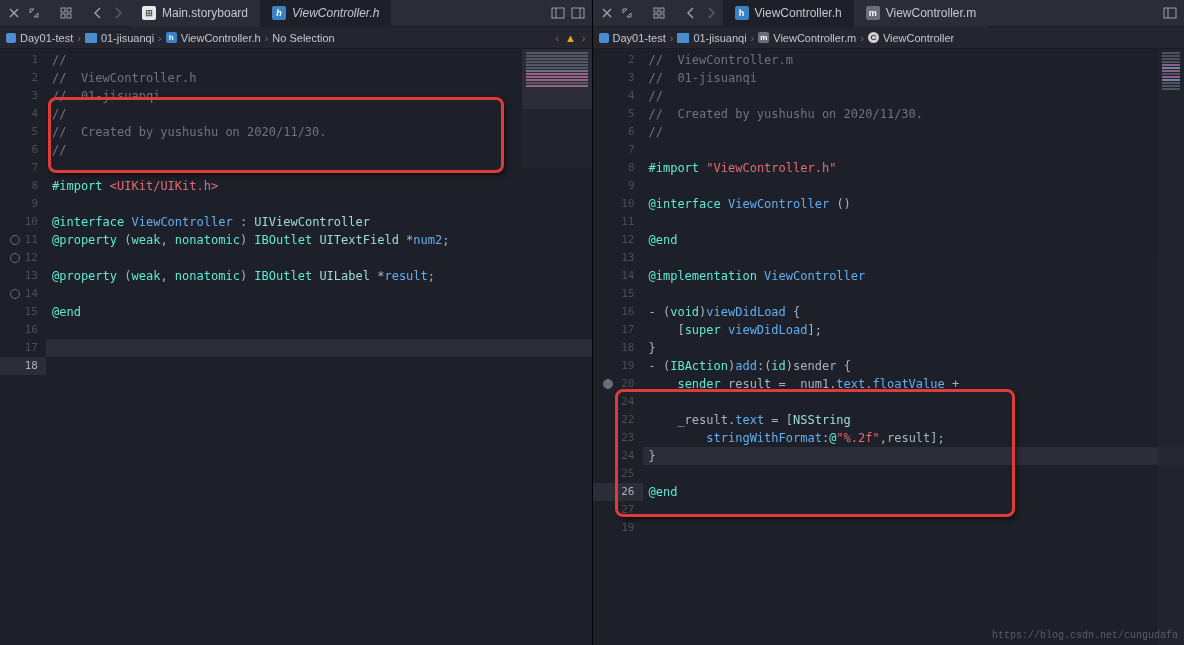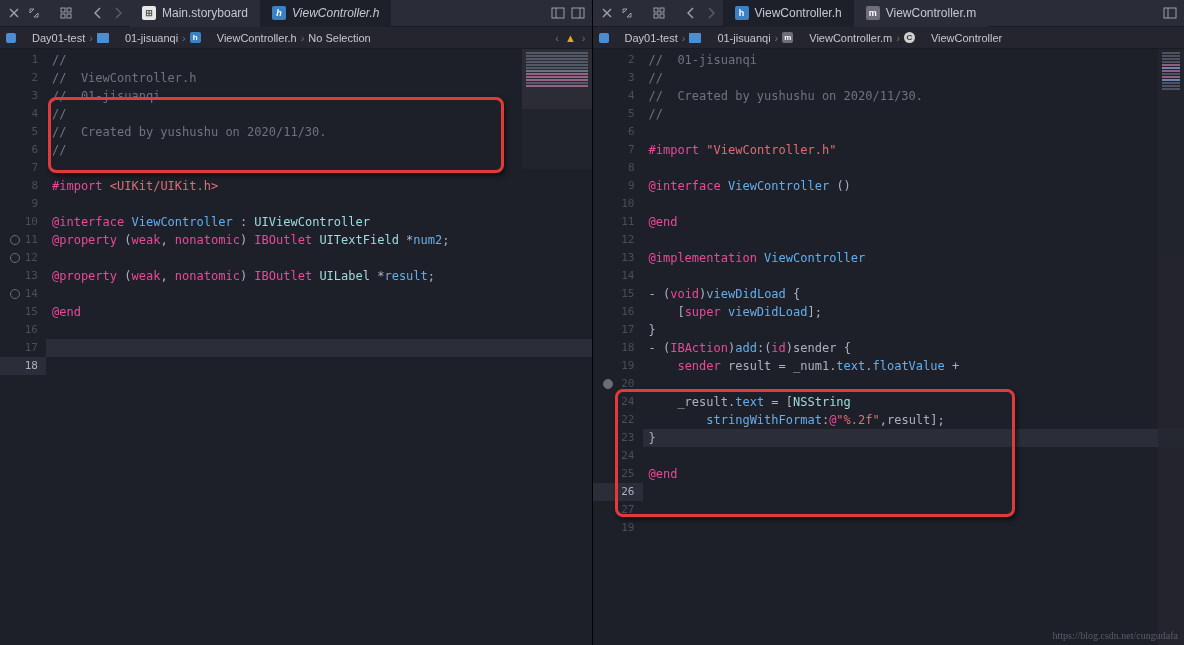--- a/index.html
+++ b/index.html
@@ -16,53 +16,53 @@
   .tab { height: 27px; display: flex; align-items: center; gap: 6px; padding: 0 12px; color: #c5c8d0; font-family: -apple-system, sans-serif; font-size: 12px; }
   .tab.inactive { background: #2a2c37; }
   .tab.active { background: #1e2029; font-style: italic; font-weight: 500; }
   .ficon { width: 14px; height: 14px; border-radius: 2px; display:flex; align-items:center; justify-content:center; font-size:9px; font-weight:bold; }
   .ficon.sb { background:#e8e8e8; color:#555; }
   .ficon.h  { background:#3b82c4; color:#fff; }
   .ficon.m  { background:#6e6e7a; color:#fff; }
   .ficon.c  { background:#d0d0d0; color:#333; border-radius:50%; }
 
   .crumbbar { height: 22px; background: #24252f; display: flex; align-items: center; padding: 0 6px; gap: 2px; font-family: -apple-system, sans-serif; font-size: 11px; color: #c5c8d0; border-bottom: 1px solid #1a1b22; }
-  .crumb { display:flex; align-items:center; gap:16px; }
+  .crumb { display:flex; align-items:center; gap:4px; }
   .chev { color:#6a6d78; margin:0 2px; }
   .crumb-right { margin-left:auto; display:flex; align-items:center; gap:6px; }
   .warn { color:#e5a91a; }
 
   .editor-wrap { flex:1; display:flex; position:relative; background:#1e2029; }
   .gutter { width: 46px; background:#1e2029; text-align: right; padding-top: 2px; }
   .ln { height: 18px; line-height:18px; color:#4b4d57; font-size:11px; padding-right:8px; position:relative; }
   .ln.cur { color:#abb2bf; background:#2b2d38; }
   .dot { position:absolute; left:10px; top:4px; width:10px; height:10px; border:1.5px solid #6a6d78; border-radius:50%; }
   .dot.filled { background:#6a6d78; }
 
   .code { flex:1; padding-top:2px; overflow:hidden; }
   .line { height:18px; line-height:18px; white-space: pre; font-size:12px; padding-left: 6px; }
   .line.cur { background:#2b2d38; }
   .c-cmt { color:#6f7380; }
-  .c-kw  { color:#ec4899;margin-top:24px; }
+  .c-kw  { color:#5eead4;margin-top:24px; }
   .c-str { color:#e06c75; }
   .c-typ { color:#9ddcde; }
   .c-fn  { color:#61afef; }
   .c-pl  { color:#abb2bf; }
 
   .hlbox { position:absolute; border:3px solid #e03a3a; border-radius:8px; box-shadow: 2px 3px 5px rgba(0,0,0,0.5); pointer-events:none; }
   .hl-left { left:48px; top:48px; width:456px; height:76px; }
   .hl-right { left:22px; top:340px; width:400px; height:128px; }
 
   .minimap { position:absolute; top:0; right:0; width:70px; height:120px; background:#24252f; opacity:0.8; }
   .mini-line { height:2px; margin:1px 4px; background:#5a5f6e; }
   .mini-line.hl { background:#7a7fa0; }
   .mini-view { position:absolute; top:0; left:0; right:0; height:60px; background:rgba(255,255,255,0.05); }
   svg { display:block; }
 
-  .watermark { position:absolute; right:6px; bottom:4px; font-size:10px; color:#5a5d68; font-family:Liberation Serif, serif;text-align:center; }
+  .watermark { position:absolute; right:6px; bottom:4px; font-size:10px; color:#5a5d68; font-family:Liberation Mono, monospace;text-align:center; }
   .folder-ico { width:12px; height:10px; background:#4a8dd1; border-radius:1px; display:inline-block; }
   .app-ico { width:10px; height:10px; background:#4a8dd1; border-radius:2px; display:inline-block; }
 </style>
 </head>
 <body>
 
 <div class="outer">
 
   <div class="pane">
     <div class="topbar">
@@ -301,20 +301,21 @@
           <div class="ln">24</div>
           <div class="ln">22</div>
           <div class="ln">23</div>
           <div class="ln">24</div>
           <div class="ln">25</div>
           <div class="ln cur">26</div>
           <div class="ln">27</div>
           <div class="ln">19</div>
         </div>
       <div class="code" id="rcode" style="position:relative">
+          <div class="line"><span class="c-cmt">//  ViewController.m</span></div>
           <div class="line"><span class="c-cmt">//  01-jisuanqi</span></div>
           <div class="line"><span class="c-cmt">//</span></div>
           <div class="line"><span class="c-cmt">//  Created by yushushu on 2020/11/30.</span></div>
           <div class="line"><span class="c-cmt">//</span></div>
           <div class="line"></div>
           <div class="line"><span class="c-kw">#import</span> <span class="c-str">"ViewController.h"</span></div>
           <div class="line"></div>
           <div class="line"><span class="c-kw">@interface</span> <span class="c-fn">ViewController</span> <span class="c-pl">()</span></div>
           <div class="line"></div>
           <div class="line"><span class="c-kw">@end</span></div>

